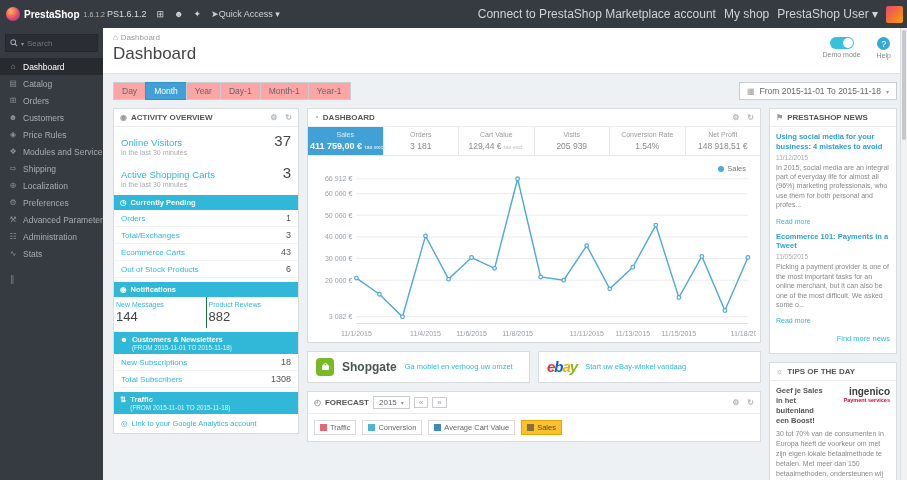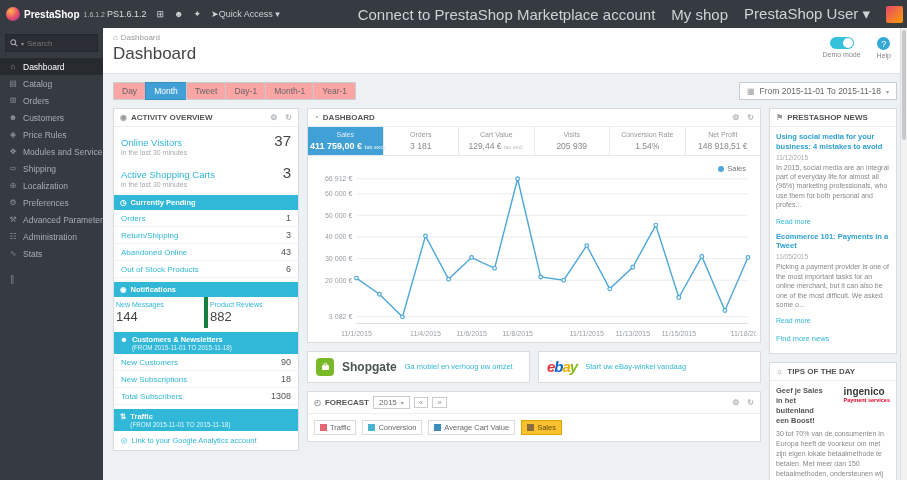--- a/index.html
+++ b/index.html
@@ -11,21 +11,21 @@
           align-items:center;color:#fff;z-index:20}
   .logo{width:103px;display:flex;align-items:center;gap:4px;padding-left:6px;flex:none}
   .logo-mark{width:14px;height:14px;border-radius:50%;flex:none;
              background:radial-gradient(circle at 35% 30%,#ffb54d,#e6486e 55%,#7a3b8f)}
   .logo-name{font-size:10px;font-weight:bold;white-space:nowrap}
   .logo-ver{font-size:7px;color:#bbb}
   .shopname{font-size:9px;color:#ddd;margin:0 10px 0 4px}
   .tb-icons{display:flex;gap:10px;font-size:9px;color:#cfd3d6}
   .tb-icons span{cursor:pointer}
   .quick{font-size:9px;color:#cfd3d6;margin-left:0;cursor:pointer}
-  .tb-right{margin-left:auto;display:flex;align-items:center;gap:16px;font-size:15px;
+  .tb-right{margin-left:auto;display:flex;align-items:center;gap:8px;font-size:12px;
             color:#cfd3d6;padding-right:4px}
   .tb-right span{cursor:pointer;white-space:nowrap}
   .avatar{width:17px;height:17px;border-radius:2px;flex:none;
           background:linear-gradient(135deg,#e6486e,#ff9d00)}
 
   
   .sidebar{position:absolute;top:28px;left:0;width:103px;bottom:0;background:#363a41;z-index:10}
   .search-wrap{margin:6px 5px;display:flex;align-items:center;background:#2a2e34;
                border:1px solid #24272c;height:18px;padding:0 4px;gap:3px}
   .search-wrap .caret{font-size:6px;color:#8b9298}
@@ -81,21 +81,21 @@
   .av-sub{font-size:7px;color:#aaa;padding:0 7px 3px}
   .subhead{background:#31b7d8;color:#fff;font-size:7.5px;font-weight:bold;padding:3px 6px;
            display:flex;gap:4px;align-items:flex-start;margin-top:4px}
   .subhead .sub2{font-size:6.3px;font-weight:normal;color:#e4f7fb}
   .srow{display:flex;justify-content:space-between;align-items:center;padding:3px 7px;
         border-bottom:1px solid #f1f3f4;font-size:8px}
   .srow .lbl{color:#31b7d8;cursor:pointer}
   .srow .val{color:#555;font-size:9px}
   .notif-cols{display:flex;text-align:left}
   .notif-col{flex:1;padding:4px 2px;cursor:pointer}
-  .notif-col+.notif-col{border-left:4px solid #15803d}
+  .notif-col+.notif-col{border-left:1px solid #15803d}
   .notif-lbl{color:#31b7d8;font-size:7px}
   .notif-val{font-size:13px;color:#444;margin-top:1px}
   .ga-link{display:flex;gap:4px;align-items:center;color:#31b7d8;font-size:7.5px;
            padding:5px 7px;cursor:pointer}
 
   
   .kpi-row{display:flex;border-bottom:1px solid #e7eaec}
   .kpi{flex:1;min-width:0;padding:4px 2px;text-align:center;border-right:1px solid #e7eaec;cursor:pointer}
   .kpi:last-child{border-right:0}
   .kpi-label{font-size:7px;color:#999}
@@ -131,25 +131,25 @@
         font-size:7.5px;color:#666;padding:2px 5px;white-space:nowrap;cursor:pointer}
   .chip .sw{width:7px;height:7px;flex:none}
   .chip.active{background:#fbc02d;border-color:#e0a800;color:#5a4a12}
 
   
   .news-body{padding:5px 6px}
   .news-title{font-size:7.5px;color:#2d9fd4;font-weight:bold;line-height:1.3;cursor:pointer}
   .news-date{font-size:6.5px;color:#aaa;margin:2px 0}
   .news-text{font-size:7px;color:#888;line-height:1.35}
   .read-more{font-size:7px;color:#31b7d8;display:inline-block;margin:2px 0 7px;cursor:pointer}
-  .find-more{text-align:left;font-size:7.5px;color:#31b7d8;padding:3px 0 5px;cursor:pointer}
+  .find-more{text-align:right;font-size:7.5px;color:#31b7d8;padding:3px 0 5px;cursor:pointer}
   .tips-body{padding:5px 6px}
   .tips-head{display:flex;justify-content:space-between;gap:16px}
   .tips-title{font-size:7.5px;font-weight:bold;color:#555;line-height:1.3;flex:1}
-  .ing{text-align:left;flex:none}
+  .ing{text-align:right;flex:none}
   .ing-name{font-size:10px;font-weight:bold;color:#3c3c3b}
   .ing-sub{font-size:5.5px;color:#e4002b;font-weight:bold}
   .tips-text{font-size:7px;color:#888;line-height:1.4;margin-top:4px}
 
   
   .scrollbar{position:absolute;right:0;top:28px;width:7px;bottom:0;background:#f2f2f2;
              border-left:1px solid #ddd;z-index:30}
   .scroll-thumb{background:#c5c8cb;border-radius:3px;margin:2px 1px;height:110px}
 </style>
 </head>
@@ -257,21 +257,21 @@
         <span class="help-bubble">?</span>
         <span>Help</span>
       </div>
     </div>
   </div>
 
   <div class="toolbar">
     <div class="btn-group">
       <button class="pbtn">Day</button>
       <button class="pbtn active">Month</button>
-      <button class="pbtn">Tweet</button>
+      <button class="pbtn">Year</button>
       <button class="pbtn">Day-1</button>
       <button class="pbtn">Month-1</button>
       <button class="pbtn">Year-1</button>
     </div>
     <div class="daterange">
       <span class="cal">▦</span>
       <span>From 2015-11-01 To 2015-11-18</span>
       <span class="caret">▾</span>
     </div>
   </div>
@@ -300,25 +300,25 @@
 
         <div class="subhead">
           <span>◷</span>
           <span>Currently Pending</span>
         </div>
         <div class="srow">
           <span class="lbl">Orders</span>
           <span class="val">1</span>
           </div>
         <div class="srow">
-          <span class="lbl">Return/Shipping</span>
+          <span class="lbl">Total/Exchanges</span>
           <span class="val">3</span>
           </div>
         <div class="srow">
-          <span class="lbl">Abandoned Online</span>
+          <span class="lbl">Ecommerce Carts</span>
           <span class="val">43</span>
           </div>
         <div class="srow">
           <span class="lbl">Out of Stock Products</span>
           <span class="val">6</span>
           </div>
 
         <div class="subhead">
           <span>◉</span>
           <span>Notifications</span>
@@ -334,24 +334,20 @@
           </div>
         </div>
 
         <div class="subhead">
           <span>☻</span>
           <span>
             <span>Customers &amp; Newsletters</span>
             <span class="sub2" style="display:block">(FROM 2015-11-01 TO 2015-11-18)</span>
           </span>
         </div>
-        <div class="srow">
-          <span class="lbl">New Customers</span>
-          <span class="val">90</span>
-          </div>
         <div class="srow">
           <span class="lbl">New Subscriptions</span>
           <span class="val">18</span>
           </div>
         <div class="srow">
           <span class="lbl">Total Subscribers</span>
           <span class="val">1308</span>
           </div>
 
         <div class="subhead">

